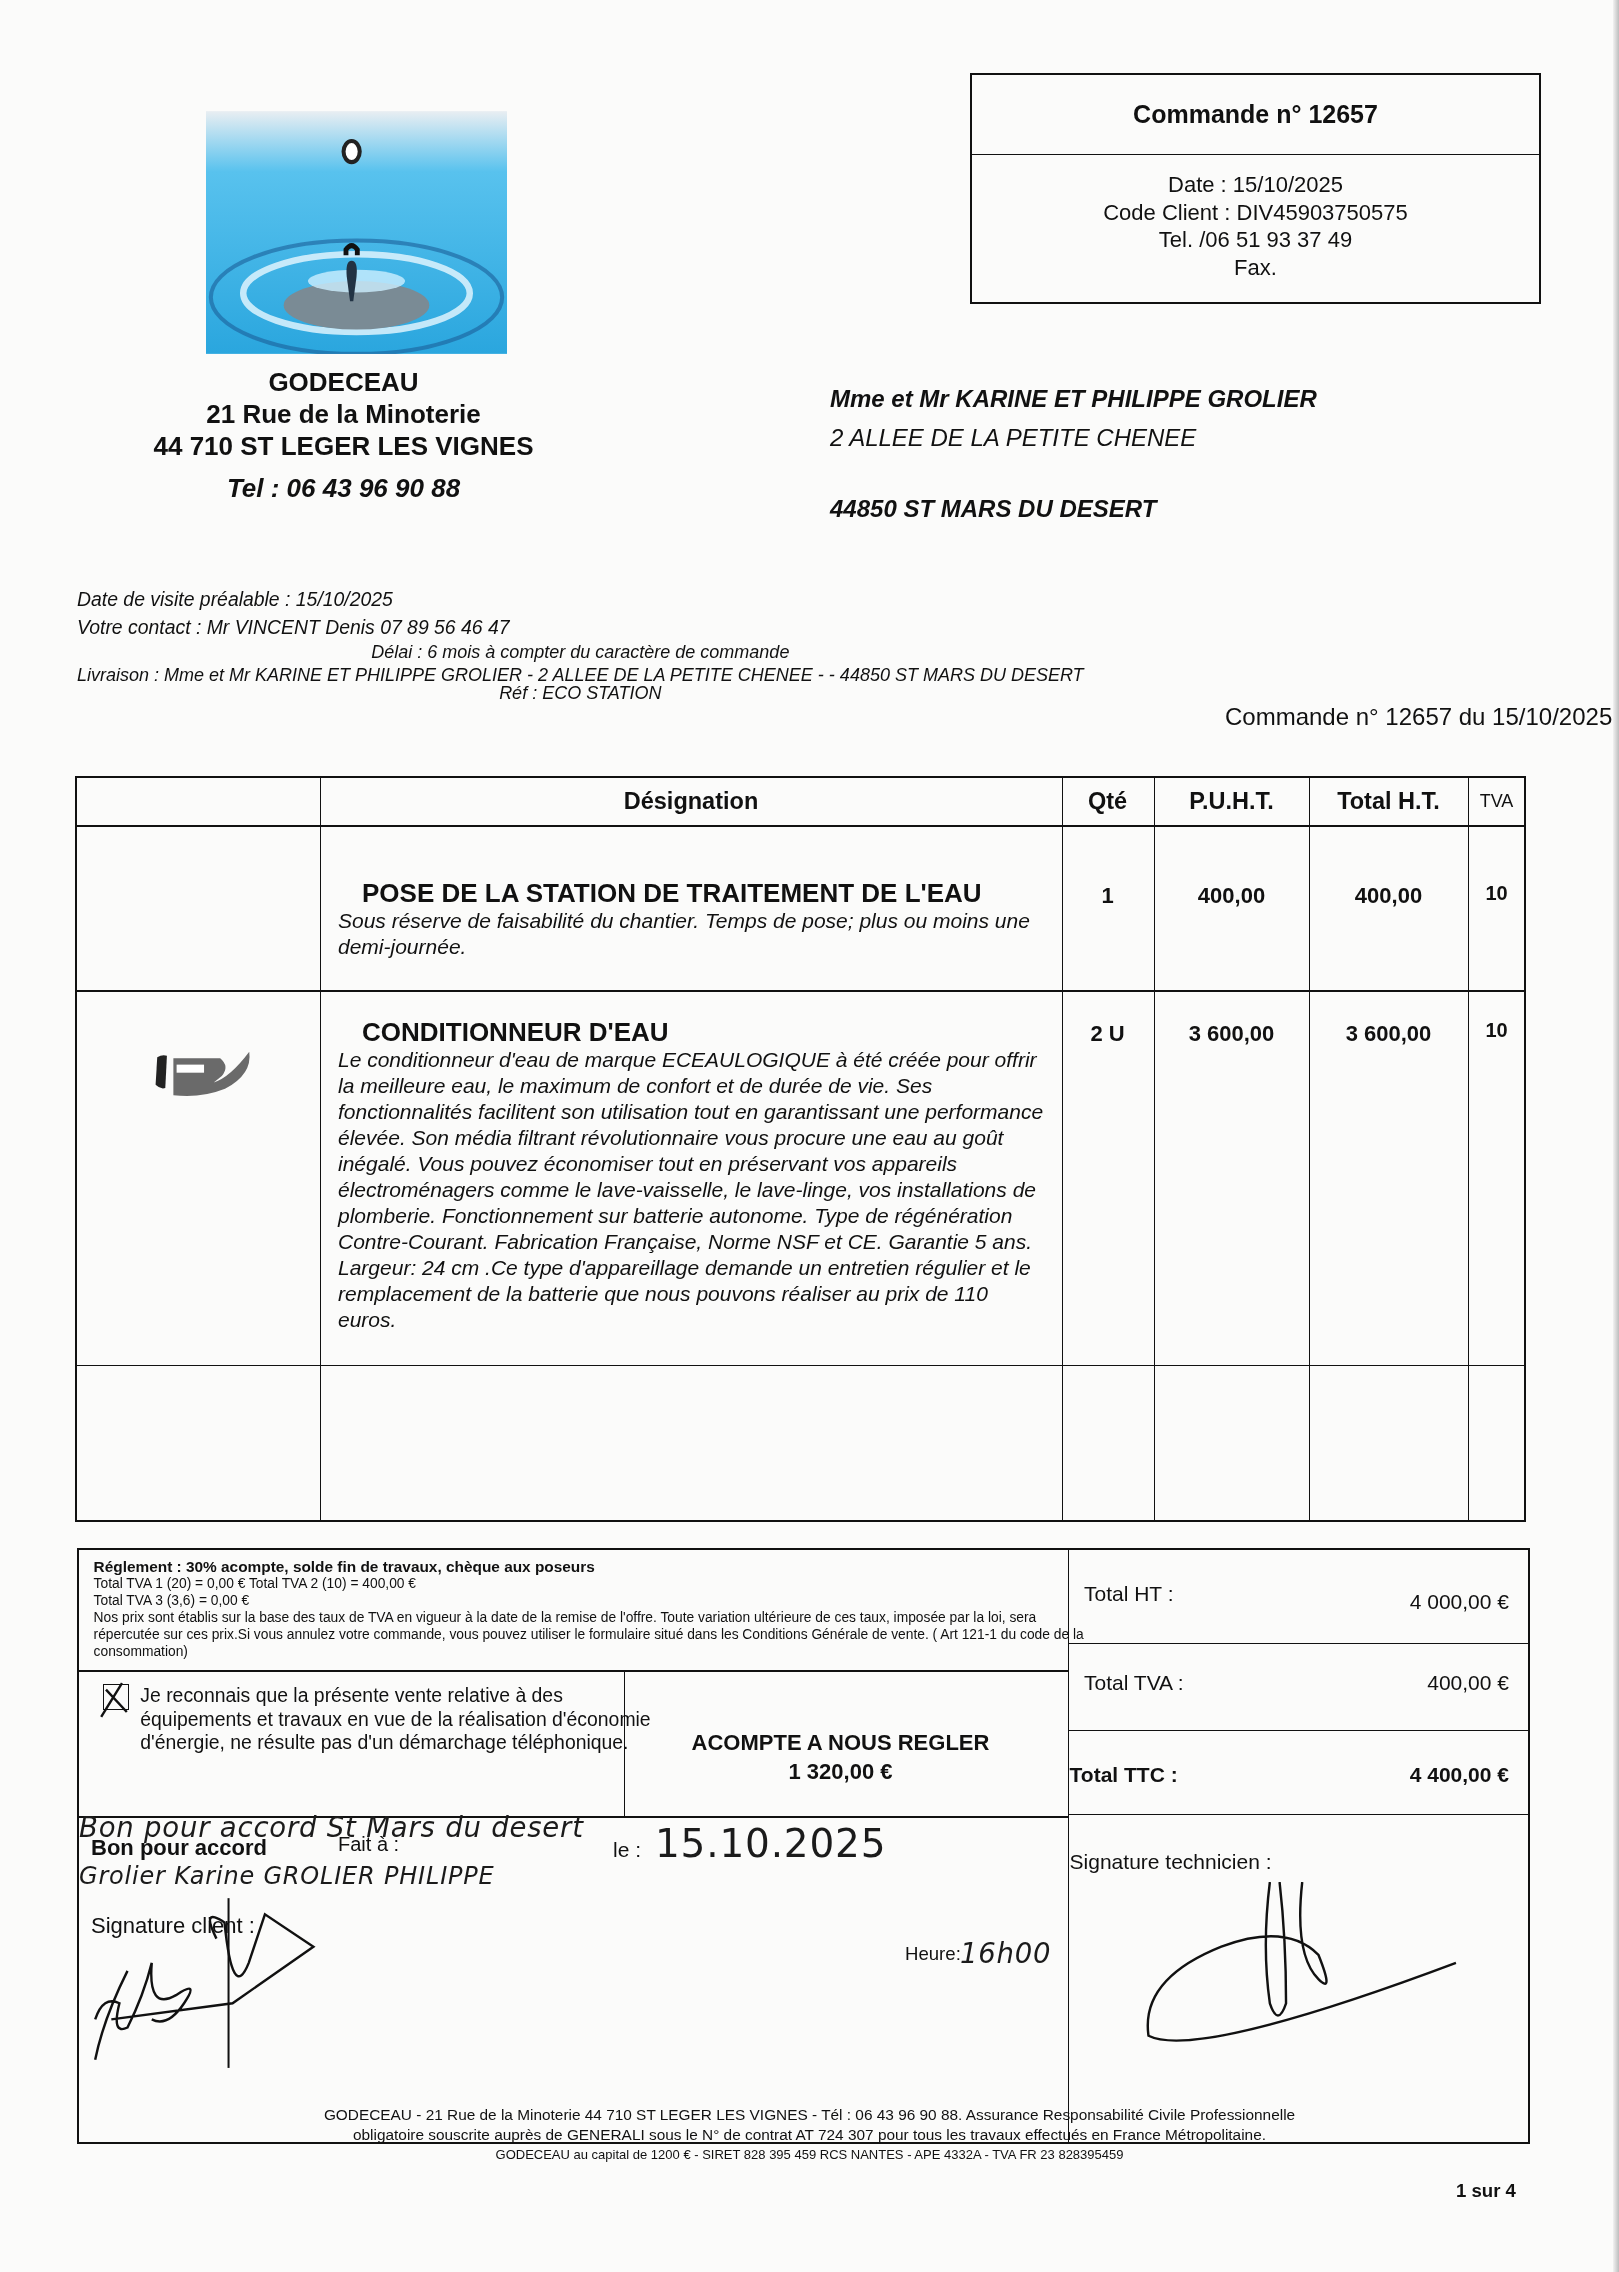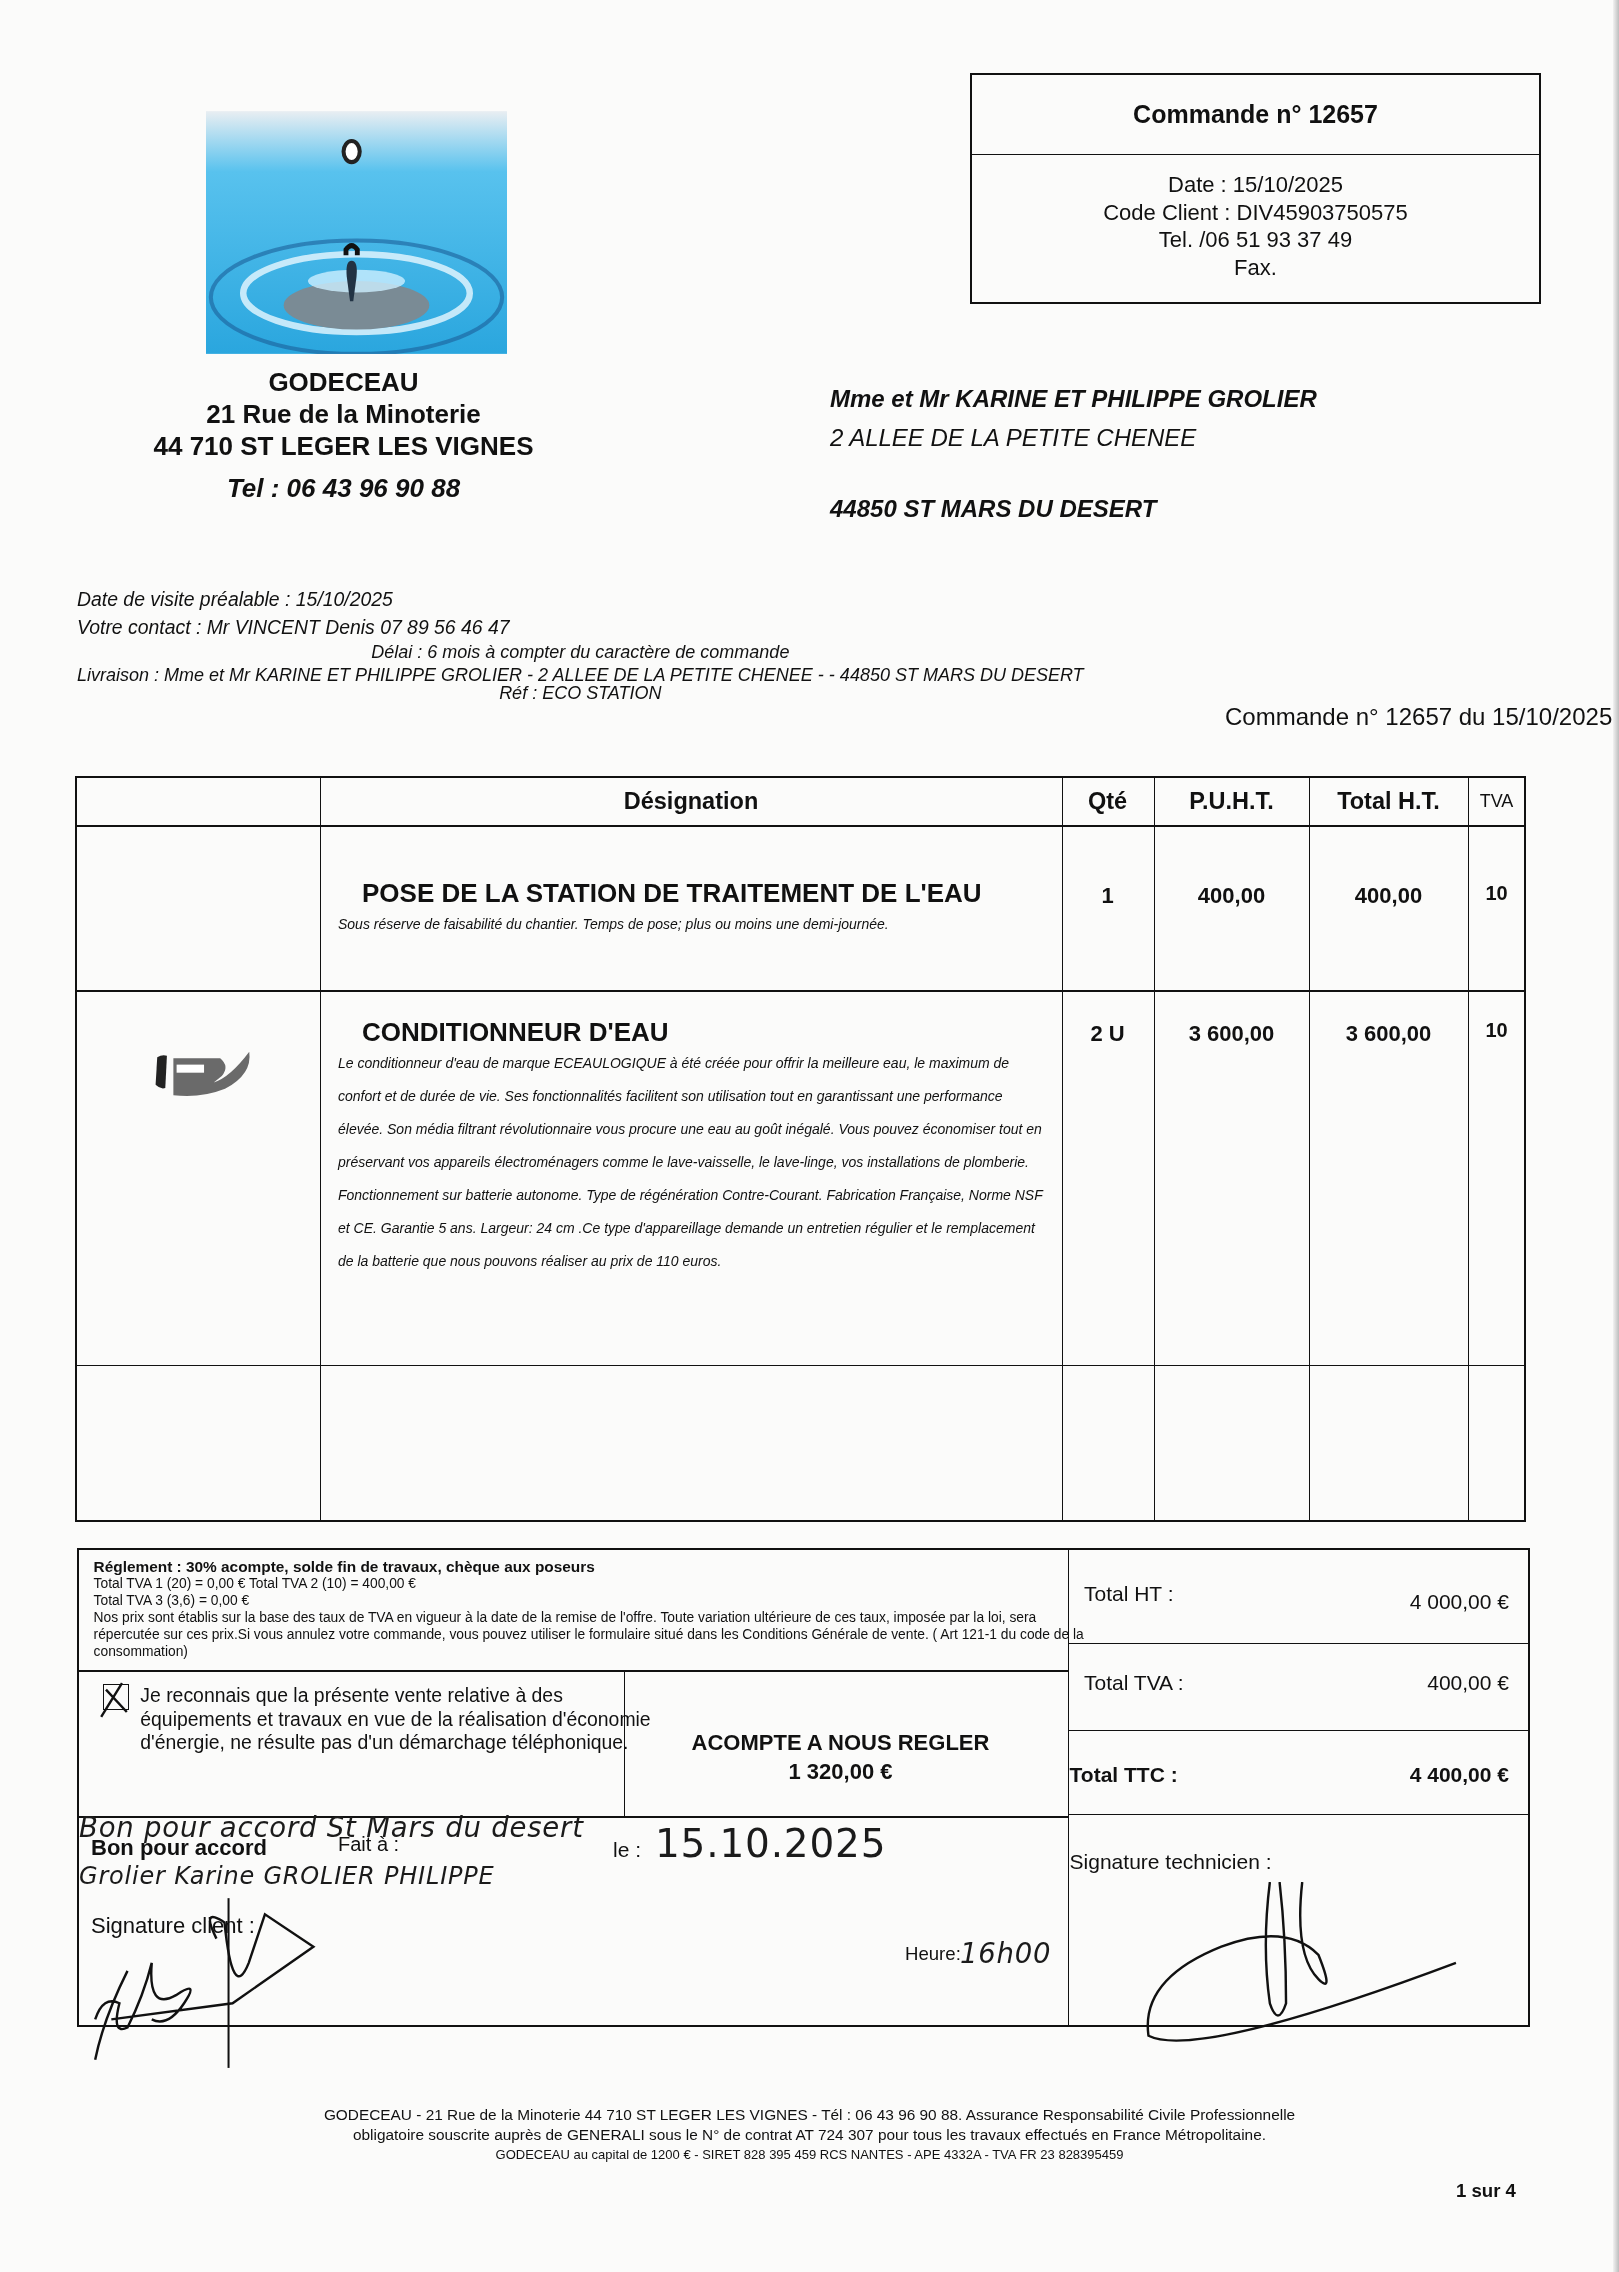--- a/index.html
+++ b/index.html
@@ -28,24 +28,24 @@
   #order-ref { left: 1189px; top: 703px; font-size: 24px; margin-left: 36px; }
 
   
   #items { left: 75px; top: 776px; width: 1451px; height: 746px; border: 2.4px solid #111; box-sizing: border-box; }
   .col { position: absolute; top: 0; bottom: 0; border-left: 1.6px solid #111; }
   .hrow { position: absolute; left: 0; right: 0; border-top: 2.4px solid #111; }
   .th { position: absolute; top: 0; height: 47px; display: flex; align-items: center; justify-content: center; font-weight: bold; font-size: 23.5px; }
   .cell { position: absolute; font-weight: bold; font-size: 22px; text-align: center; }
   .desc { position: absolute; left: 261px; width: 712px; }
   .desc .ttl { font-weight: bold; font-size: 26px; line-height: 29px; margin-left: 24px; }
-  .desc .txt { font-style: italic; font-size: 14px; line-height: 33px; }
-
-  
-  #bottom { left: 77px; top: 1548px; width: 1453px; height: 479px; border: 2.4px solid #111; box-sizing: border-box; padding-left: 19px; }
+  .desc .txt { font-style: italic; font-size: 21px; line-height: 26px; }
+
+  
+  #bottom { left: 77px; top: 1548px; width: 1453px; height: 596px; border: 2.4px solid #111; box-sizing: border-box; padding-left: 19px; }
   #conditions { left: 14.6px; top: 8px; width: 996px; font-size: 13.8px; line-height: 17px; }
   #conditions .reg { font-weight: bold; font-size: 15.4px; }
   #ack { left: 24px; top: 134px; width: 567px; font-size: 19.4px; line-height: 23.5px; display: flex; }
   #ack .chk { width: 24px; height: 24px; border: 1.6px solid #111; margin-right: 11.3px; flex: none; position: relative; }
   #deposit { left: 551px; top: 178px; width: 421px; text-align: center; font-weight: bold; font-size: 22px; line-height: 29px; }
   .totrow { position: absolute; left: 989px; width: 461px; font-size: 21px; }
   .totrow .lbl { position: absolute; left: 16px; }
   .totrow .val { position: absolute; right: 20px; }
 </style>
 </head>

